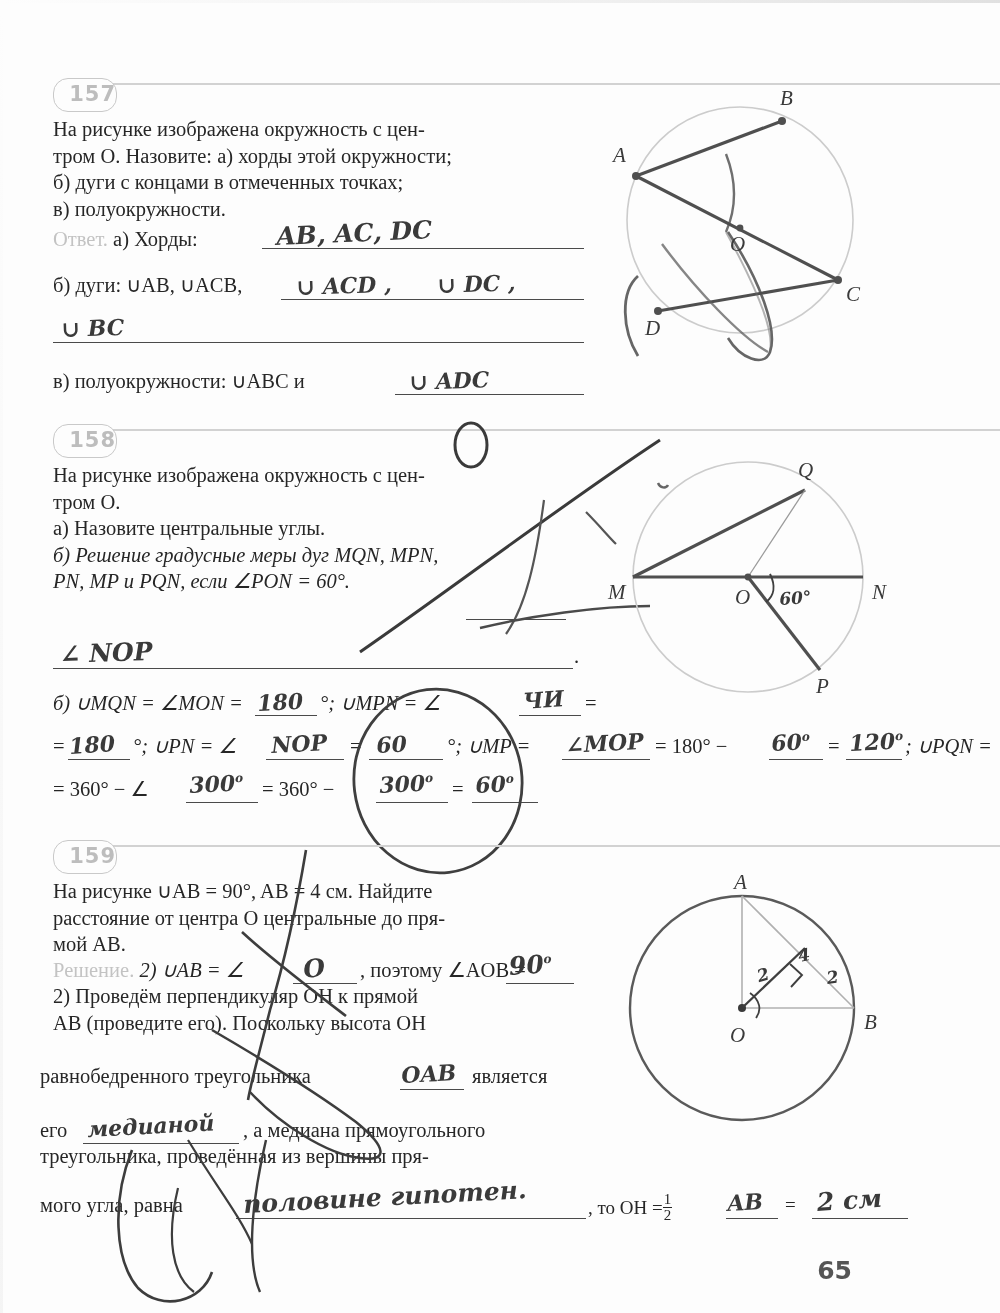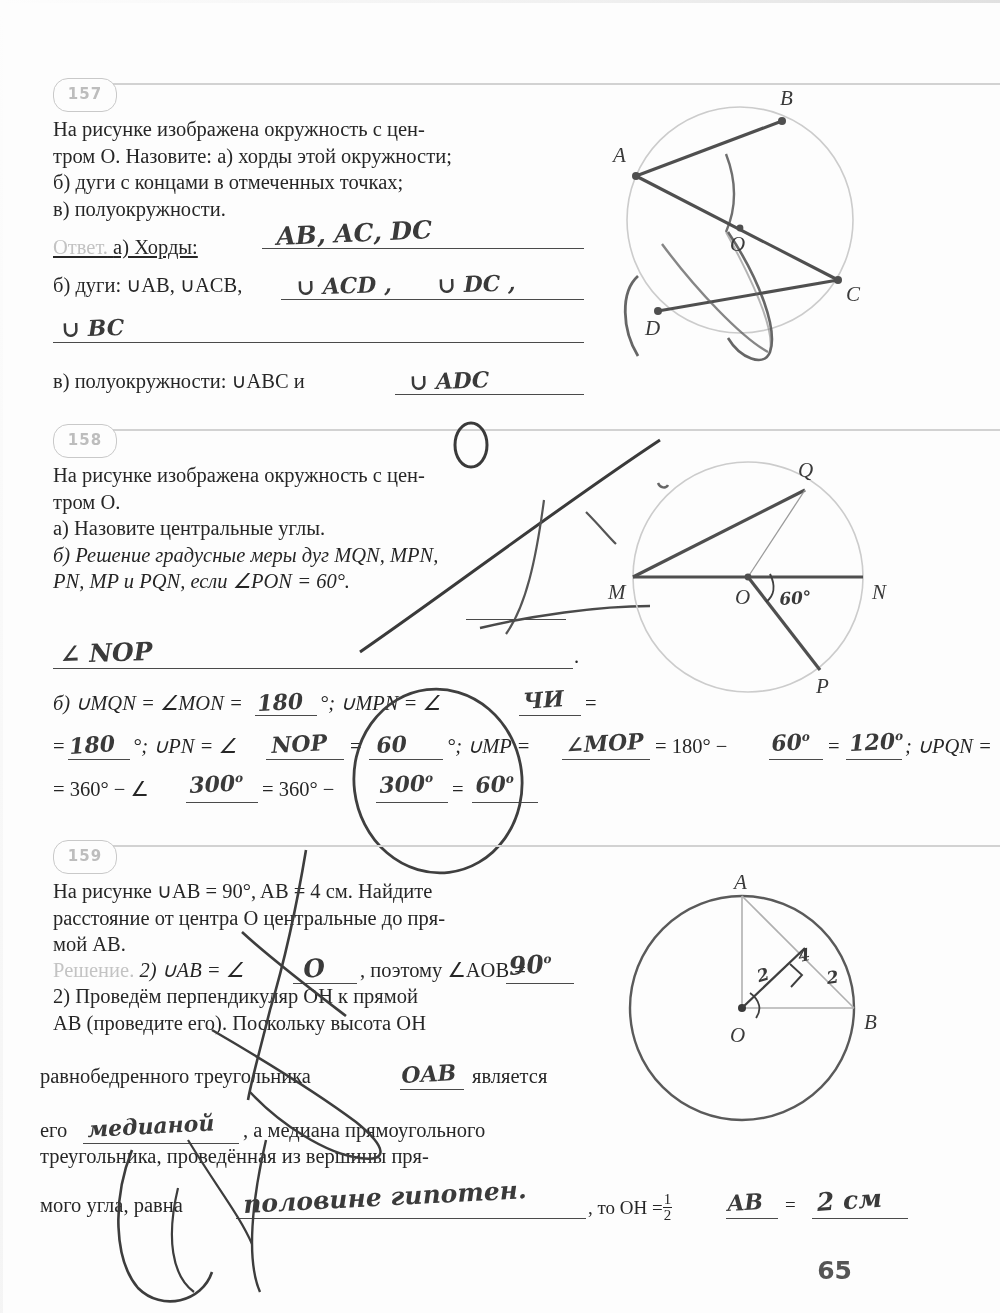--- a/index.html
+++ b/index.html
@@ -13,21 +13,21 @@
   
   .scan-edge-top{position:absolute;left:0;top:0;width:1000px;height:3px;background:linear-gradient(90deg,rgba(255,255,255,0) 0%,rgba(200,200,200,.25) 60%,rgba(190,190,190,.45) 100%);}
   .scan-edge-left{position:absolute;left:0;top:0;width:3px;height:1313px;background:linear-gradient(180deg,rgba(255,255,255,0),rgba(205,205,205,.18));}
 
   
   .ex-head{position:absolute;height:34px;}
   .ex-num{
     position:absolute;left:0;top:0;width:62px;height:32px;
     border:1.6px solid #c9c9c9;border-radius:15px;
     color:#bdbdbd;font-family:"DejaVu Sans",sans-serif;font-weight:700;
-    font-size:15px;letter-spacing:1px;text-align:center;line-height:31px;
+    font-size:21px;letter-spacing:1px;text-align:right;line-height:31px;
     background:#fdfdfd;
   }
   .ex-rule{position:absolute;left:58px;top:5px;height:1.5px;background:#d2d2d2;}
 
   
   .txt{position:absolute;font-size:20.5px;line-height:26.5px;color:#262626;}
   .just{text-align:justify;}
   .it{font-style:italic;}
   .faded{color:#c3c3c3;}
   .rule-line{position:absolute;height:1.3px;background:#4a4a4a;}
@@ -70,21 +70,21 @@
     <div class="ex-num">157</div>
   </div>
 
   <div class="txt just" style="left:53px;top:116px;width:530px;">
     <div>На рисунке изображена окружность с цен-</div>
     <div>тром O. Назовите: а) хорды этой окружности;</div>
     <div>б) дуги с концами в отмеченных точках;</div>
     <div>в) полуокружности.</div>
   </div>
 
-  <div class="txt" style="left:53px;top:234px;text-decoration:underline;">
+  <div class="txt" style="left:53px;top:226px;">
     <span class="faded">Ответ.</span>
     <span>а) Хорды:</span>
   </div>
   <div class="rule-line" style="left:262px;top:248px;width:322px;"></div>
   <div class="hw hw-lg" style="left:277px;top:222px;transform:rotate(-2.5deg);">AB, AC, DC</div>
 
   <div class="txt" style="left:53px;top:272px;">
     <span>б) дуги: ∪AB, ∪ACB,</span>
   </div>
   <div class="rule-line" style="left:281px;top:299px;width:303px;"></div>

